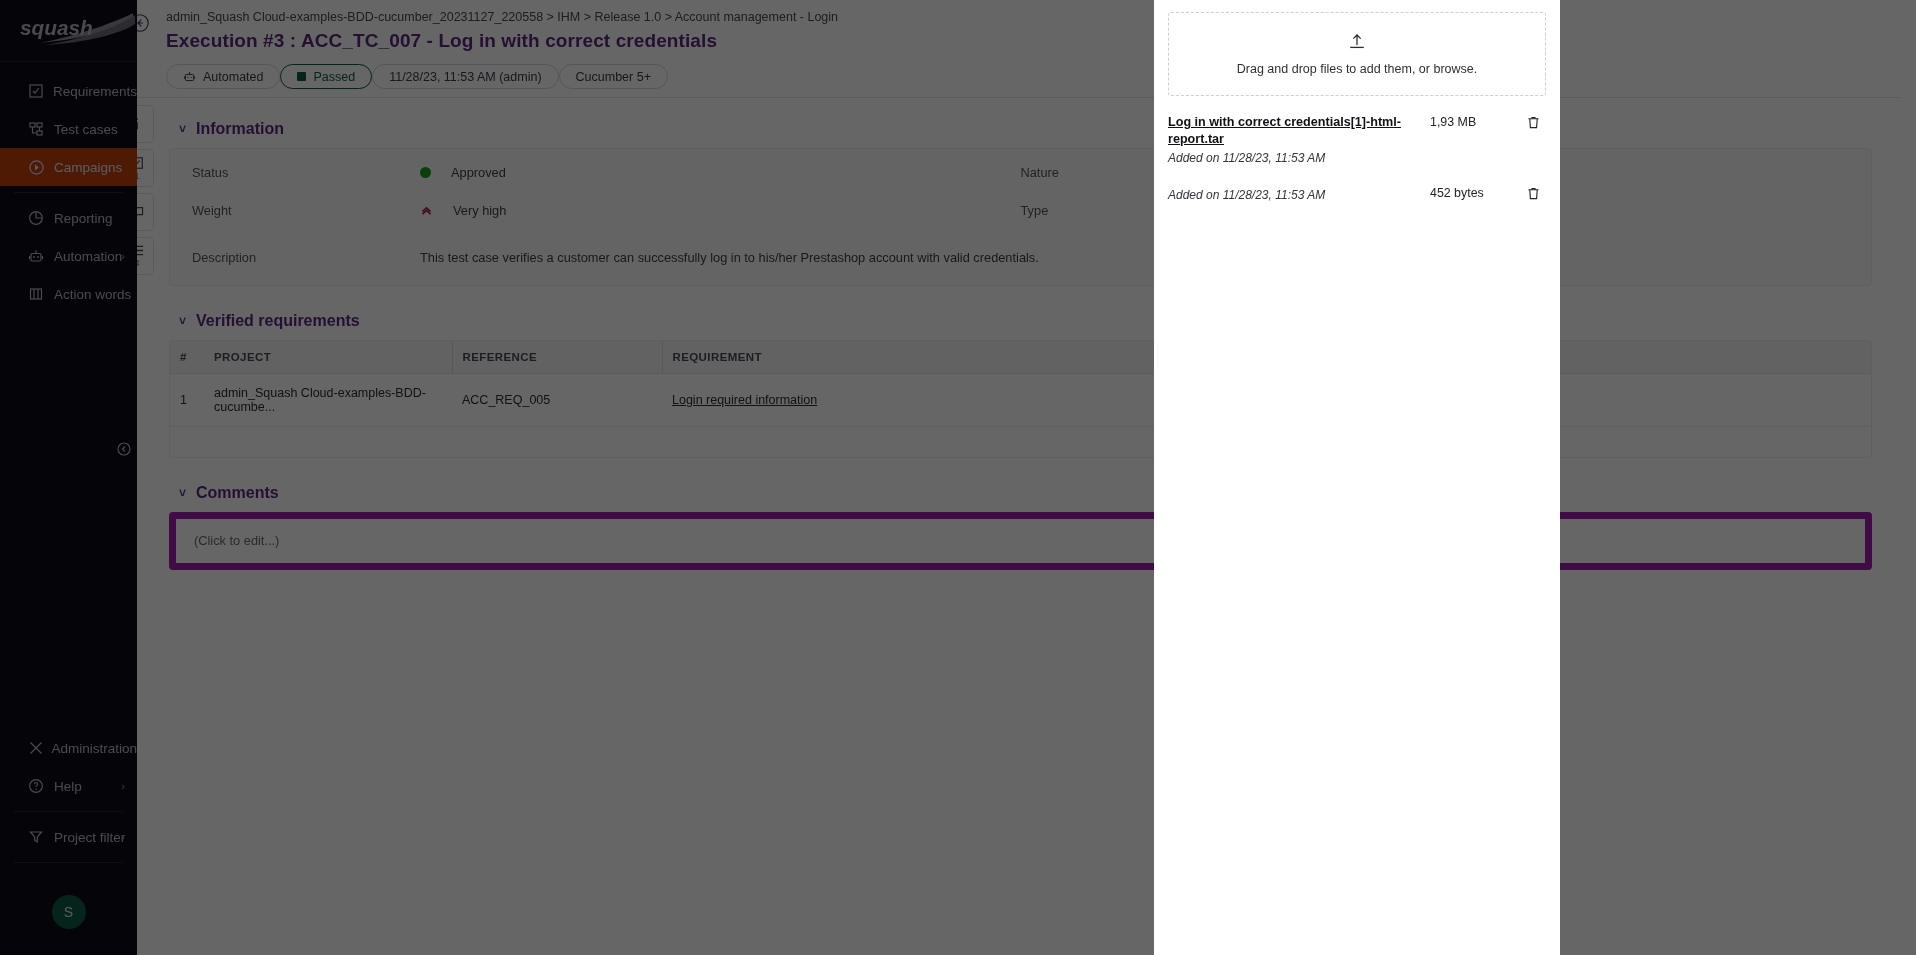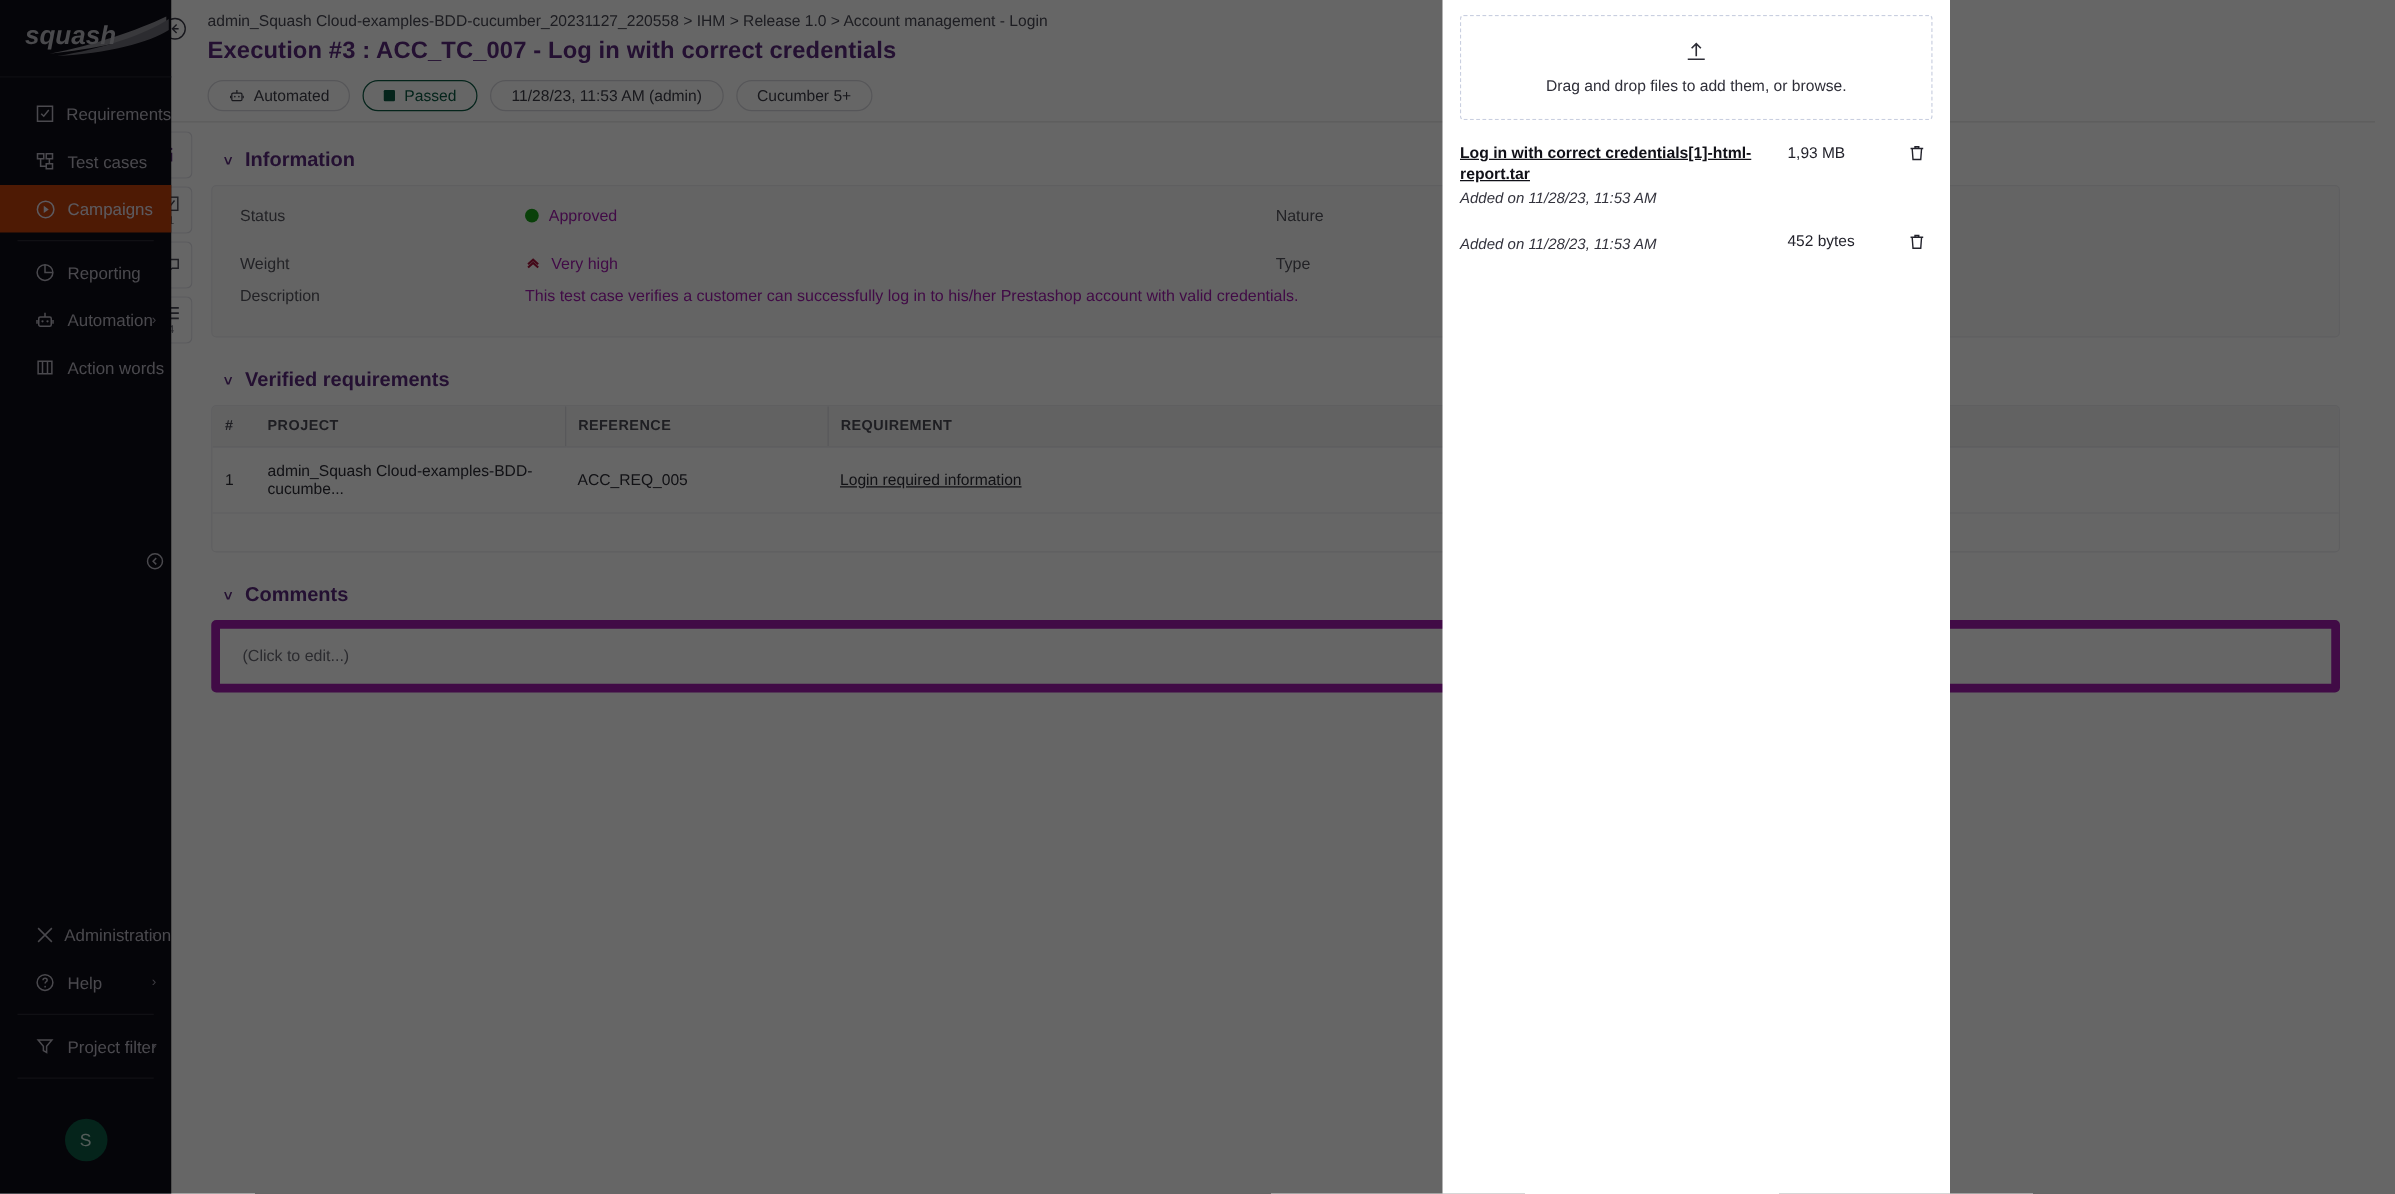--- a/index.html
+++ b/index.html
@@ -78,21 +78,21 @@
   }
   .breadcrumb {
     margin-left: 45px; font-size: 12.5px; color:#4a4a55;
     padding-top: 2px; white-space: nowrap;
   }
   .title {
     margin-left: 45px; margin-top: 6px;
     font-size: 19px; color:#5b2a7d; font-weight:600;
     letter-spacing: .1px;
   }
-  .chips { margin-left: 45px; margin-top: 12px; display:flex; gap: 10px; }
+  .chips { margin-left: 45px; margin-top: 12px; display:flex; gap: 0; }
   .chip {
     border: 1px solid #d8d8de; border-radius: 16px;
     height: 25px; padding: 0 16px;
     display:flex; align-items:center; gap:7px;
     font-size: 12.5px; color:#3d3d48; background:#fff;
     white-space:nowrap;
   }
   .chip.passed { border-color:#0d5b45; color:#0d5b45; }
   .chip .sq { width:9px; height:9px; background:#0d5b45; border-radius:1px; }
 
@@ -124,21 +124,21 @@
 
   .panel {
     background:#fbfbfb; border:1px solid #ededf1; border-radius:4px;
     margin-right: 28px;
   }
 
   .info-grid { padding: 14px 22px 16px 22px; }
   .info-row { display:flex; align-items:flex-start; min-height: 26px; }
   .info-col { display:flex; flex: 1 1 0; min-width:0; }
   .info-label { width: 228px; flex:none; font-size: 12.8px; color:#56565f; padding-top:2px; }
-  .info-val { font-size: 12.8px; color:#a21caf; display:flex; align-items:center; gap:8px; padding-top:2px; }
+  .info-val { font-size: 12.8px; color:#404040; display:flex; align-items:center; gap:20px; padding-top:2px; }
   .dot-green { width:11px; height:11px; border-radius:50%; background:#18a018; display:inline-block; }
   .chev-red { color:#a8143c; font-size:13px; line-height:1; }
   .ico-sm { color:#4a4a55; display:inline-flex; }
 
   table.req { width:100%; border-collapse:collapse; }
   table.req th {
     text-align:left; font-size:11.5px; font-weight:600; color:#4b4b56;
     letter-spacing:.4px; padding: 10px 10px; border-bottom:1px solid #e7e7ec;
     background:#f4f4f6;
   }
@@ -451,21 +451,21 @@
                   <svg width="14" height="14" viewBox="0 0 16 16" fill="none" stroke="currentColor" stroke-width="1.2">
                     <path d="M13 8a5 5 0 1 1-1.6-3.7"></path>
                       <path d="M13.4 2.4v3h-3"></path>
                   </svg>
                 </span>
                 <span>Regression</span>
               </div>
             </div>
           </div>
 
-          <div class="info-row" style="margin-top:0;">
+          <div class="info-row" style="margin-top:16px;align-items:center;">
             <div class="info-col">
               <div class="info-label">Description</div>
               <div class="info-val">
                 <span>This test case verifies a customer can successfully log in to his/her Prestashop account with valid credentials.</span>
               </div>
             </div>
           </div>
 
         </div>
       </div>

